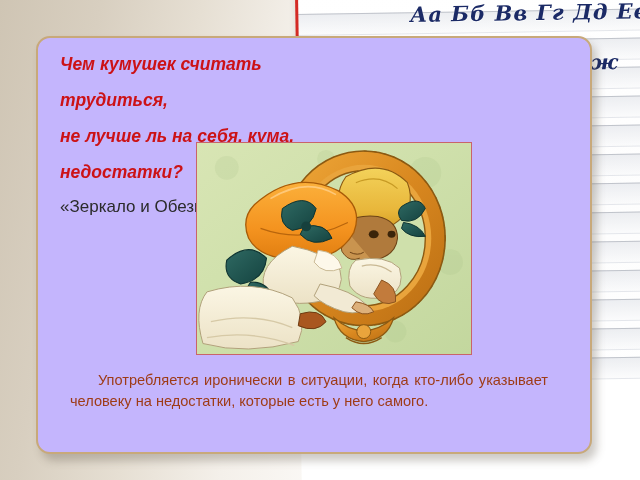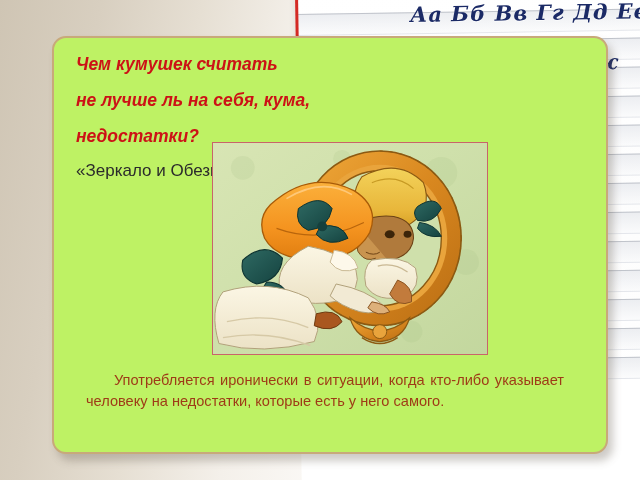--- a/index.html
+++ b/index.html
@@ -109,27 +109,26 @@
   .letters-2 { left: 562px; top: 50px; font-size: 21px; }
   .letters-3 { left: 556px; top: 92px; font-size: 21px; }
 
   
   .card {
     position: absolute;
     left: 36px;
     top: 36px;
     width: 556px;
     height: 418px;
-    background: #bef264;
+    background: #c4b5fd;
     border: 2px solid #c8a97a;
     border-radius: 14px;
     box-shadow: 5px 7px 9px rgba(90,80,65,0.30);
     box-sizing: border-box;
     overflow: hidden;
-    margin-left: 16px;
   }
 
   .verse {
     position: absolute;
     left: 22px;
     top: 8px;
     width: 520px;
   }
   .verse-line {
     color: #cc1216;
@@ -230,20 +229,21 @@
   <div class="red-margin"></div>
 
   <div class="letters-row letters-1">Аа Бб Вв Гг Дд Ее</div>
   <div class="letters-row letters-2">Жж</div>
   <div class="letters-row letters-3">Кк</div>
 
   <div class="card">
 
     <div class="verse">
       <div class="verse-line">Чем кумушек считать</div>
+      <div class="verse-line">трудиться,</div>
       <div class="verse-line"> не лучше ль на себя, кума,</div>
       <div class="verse-line">недостатки?</div>
       <div class="source-line">«Зеркало и Обезьяна»</div>
     </div>
 
     <div class="fable-image">
       <svg class="fi-canvas" viewBox="0 0 276 213" preserveAspectRatio="none">
         <defs>
           <linearGradient id="bgpaper" x1="0" y1="0" x2="1" y2="1">
             <stop offset="0%" stop-color="#d8e5b4"></stop>

